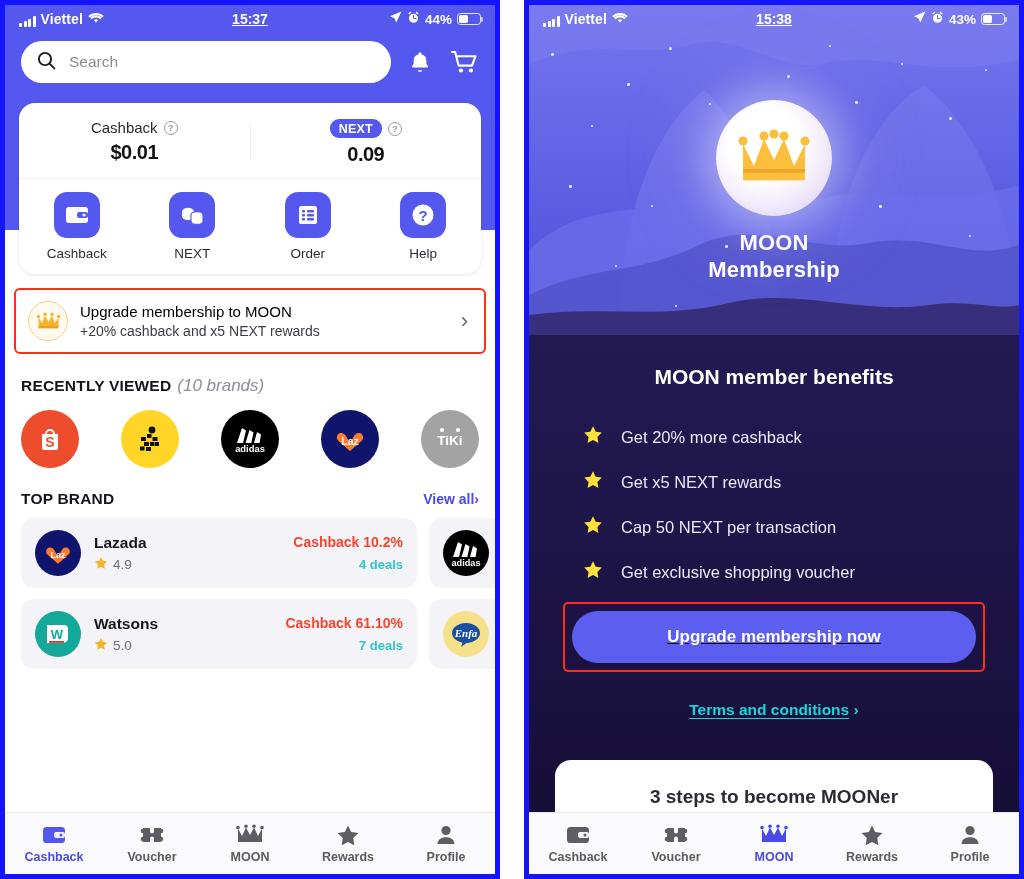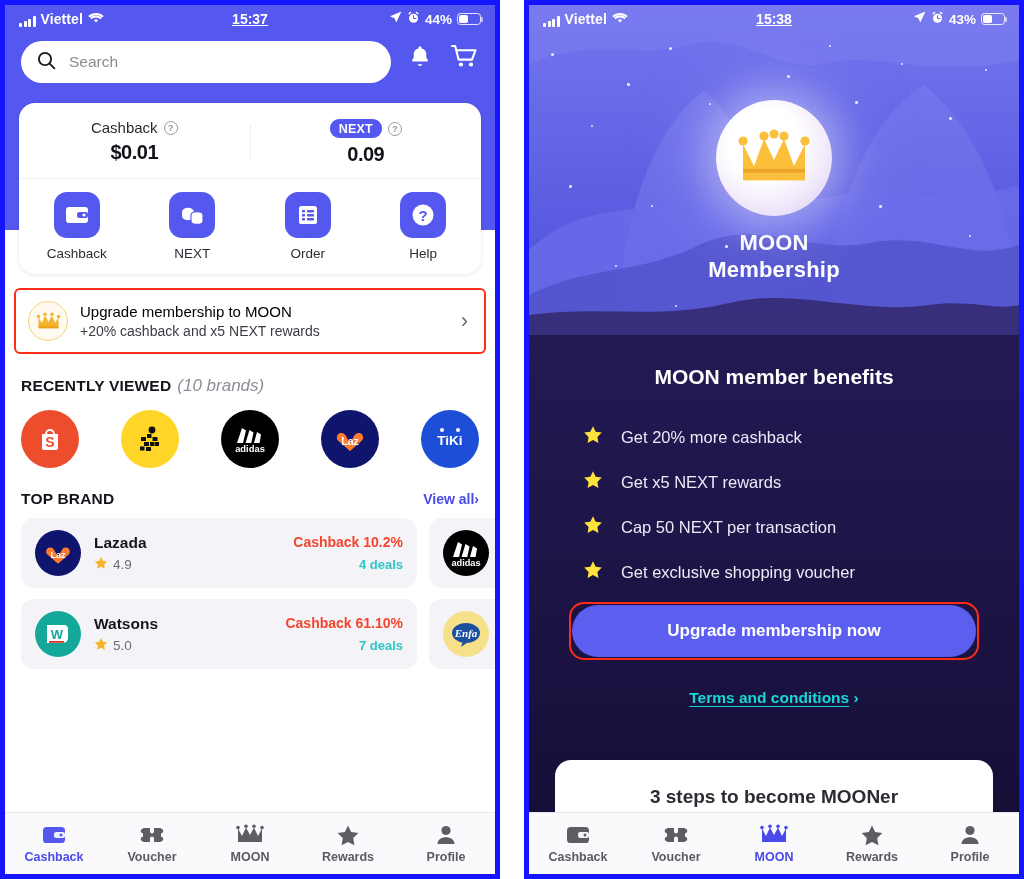--- a/index.html
+++ b/index.html
@@ -46,21 +46,21 @@
   }
   .battery b { display:block; height:100%; width:45%; background:#fff; border-radius:1.8px; }
   .pct { font-size: 13.5px; font-weight: 700; }
 
   
   .hdr-blue {
     position:absolute; top:0; left:0; right:0; height:225px;
     background:#5458ee; z-index:1;
   }
   .left-body { position:relative; z-index:10; }
-  .searchrow { display:flex; gap: 14px; padding: 8px 16px 0 16px; }
+  .searchrow { display:flex; align-items:center; gap: 14px; padding: 8px 16px 0 16px; }
   .searchbox {
     flex:1; height:42px; background:#fff; border-radius:21px;
     display:flex; align-items:center; padding: 0 16px; gap: 13px;
   }
   .search-ph { color:#8b8b92; font-size:15.5px; }
   .hdr-ic { width:30px; height:30px; display:flex; align-items:center; justify-content:center; }
 
   .card {
     margin: 20px 14px 0 14px; background:#fff; border-radius:16px;
     box-shadow: 0 1px 4px rgba(0,0,0,.10);
@@ -153,21 +153,21 @@
   .benefits-bg {
     position:absolute; top:330px; bottom:0; left:0; right:0;
     background: linear-gradient(#231a54 0%, #1d1446 45%, #140d33 100%);
   }
   .benefits { position:absolute; top:360px; left:0; right:0; z-index:9; }
   .btitle { color:#fff; font-size:21px; font-weight:700; text-align:center; }
   .blist { margin: 36px 0 0 54px; }
   .bitem { display:flex; align-items:center; gap:18px; margin-bottom:21px; }
   .bitem span.txt { color:#eceaf7; font-size:16.5px; }
   .cta-wrap { position:absolute; top:597px; left:0; right:0; z-index:10; text-align:center; }
-  .cta-ring { display:inline-block; border:2.5px solid #ff2d16; border-radius:15px; padding:1px; }
+  .cta-ring { display:inline-block; border:2.5px solid #ff2d16; border-radius:5px; padding:7px;text-decoration:underline; }
   .cta {
     width:404px; height:52px; background:#5c5ef0; border-radius:26px; color:#fff;
     font-size:17px; font-weight:600; display:flex; align-items:center; justify-content:center;
   }
   .terms { margin-top:29px; color:#18d7d7; font-size:15.5px; font-weight:600; }
   .terms u { text-decoration: underline; text-underline-offset: 3px; }
   .steps-card {
     position:absolute; left:26px; right:26px; top:755px; height:120px;
     background:#fff; border-radius:16px 16px 0 0; z-index:10;
     display:flex; justify-content:center; padding-top:26px;
@@ -366,21 +366,21 @@
               <defs>
                 <linearGradient id="lz" x1="9" y1="15" x2="33" y2="30">
                   <stop offset="0" stop-color="#ff7b2c"></stop>
                   <stop offset=".55" stop-color="#f0328a"></stop>
                   <stop offset="1" stop-color="#c0219c"></stop>
                 </linearGradient>
               </defs>
               <text x="21" y="27" text-anchor="middle" font-family="Liberation Sans, sans-serif" font-size="10.5" font-weight="700" fill="#fff">Laz</text>
             </svg>
         </div>
-        <div class="bchip" style="background:#1d4ed8">
+        <div class="bchip" style="background:#a3a3a3">
           <svg width="50" height="34" viewBox="0 0 50 34">
               <text x="25" y="23" text-anchor="middle" font-family="Liberation Sans, sans-serif" font-size="13.5" font-weight="700" fill="#fff">TiKi</text>
               <circle cx="17" cy="8" r="2.1" fill="#fff"></circle>
               <circle cx="33" cy="8" r="2.1" fill="#fff"></circle>
             </svg>
         </div>
       </div>
 
       <div class="sec">
         <div class="sec-head">

